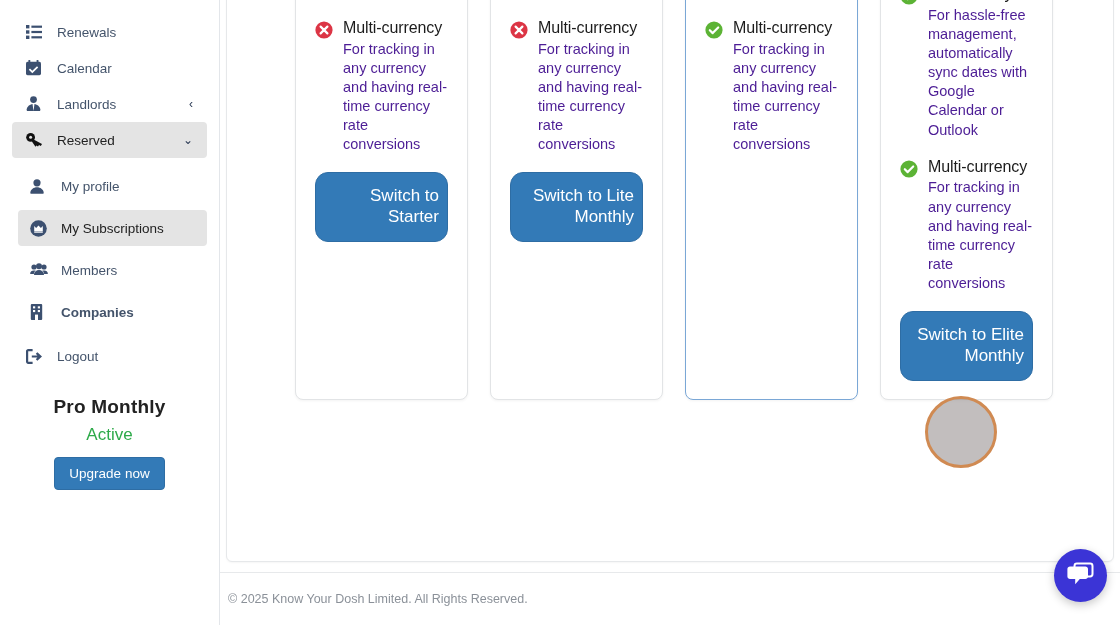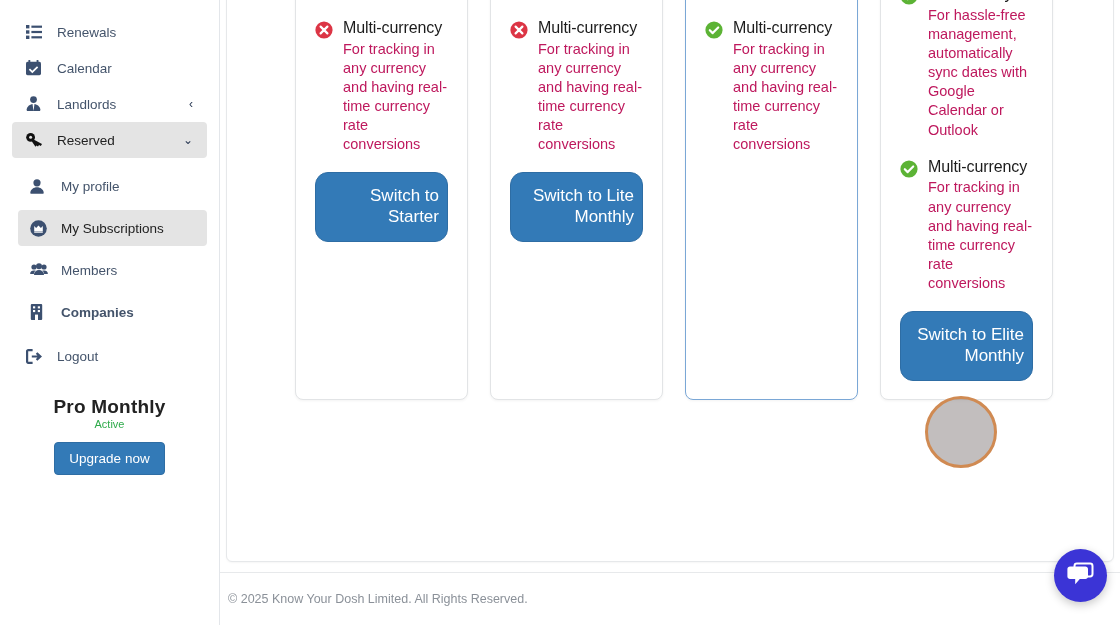--- a/index.html
+++ b/index.html
@@ -44,21 +44,21 @@
   .nav-item.settings-row .ico { color: #111; }
   .nav-item .chev { margin-left: auto; color: #2b3a55; font-size: 12px; line-height: 1; }
   .nav-sub { margin-left: 18px; }
   .nav-sub .nav-item { margin: 0 12px 0 0; padding-left: 12px; }
   .nav-gap-top { height: 14px; }
   .nav-sep { height: 8px; }
 
   
   .sub-block { text-align: center; margin-top: 22px; }
   .sub-plan { font-size: 19px; font-weight: bold; color: #222; letter-spacing: .2px; }
-  .sub-status { font-size: 11px; color: #2eaa4a; }
+  .sub-status { font-size: 17px; color: #2eaa4a; margin-top: 7px; }
   .sub-btn {
     display: inline-block;
     margin-top: 12px;
     background: #337ab7; color: #fff;
     border: 1px solid #2e6da4;
     border-radius: 4px;
     padding: 8px 14px;
     font-size: 13.5px;
     cursor: pointer;
   }
@@ -110,21 +110,21 @@
   }
   .feat .badge { flex: 0 0 19px; margin-right: 9px; margin-top: 3px; }
   .feat .badge svg { display:block; }
   .feat .txt { flex: 1 1 auto; }
   .feat .f-title {
     font-size: 16px; color: #1c1c1c; font-weight: 400;
     line-height: 1.30;
     letter-spacing: -.1px;
   }
   .feat .f-desc {
-    font-size: 14.5px; color: #be185d;
+    font-size: 14.5px; color: #4c1d95;
     line-height: 1.32; margin-top: 1px;
   }
   .switch-btn {
     display: block; width: 100%;
     margin-top: 18px;
     background: #337ab7; color: #fff;
     border: 1px solid #2e6da4;
     border-radius: 13px;
     padding: 13px 8px;
     font-size: 17px;

